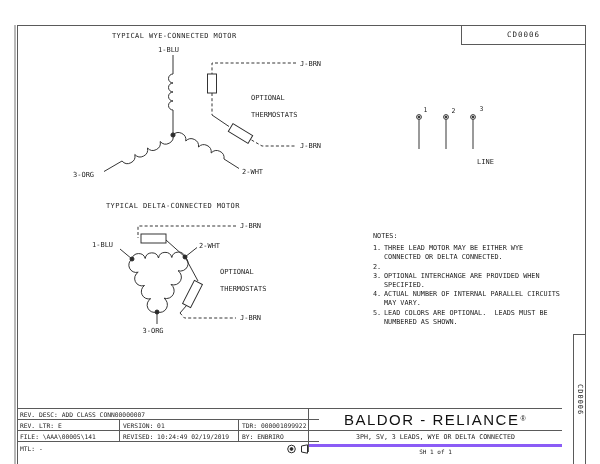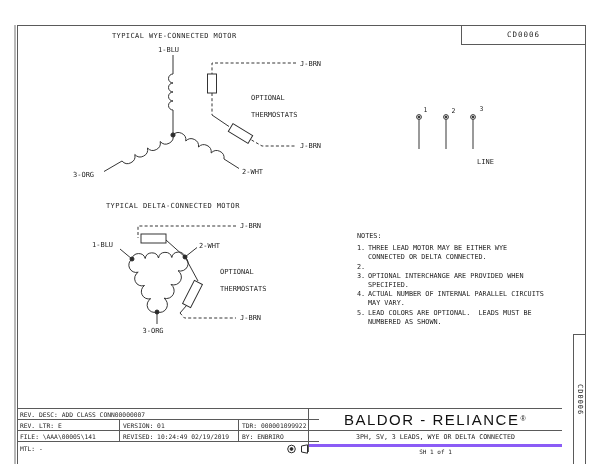--- a/index.html
+++ b/index.html
@@ -12,21 +12,21 @@
   .lbl{position:absolute;font-size:7px;line-height:8px;white-space:nowrap;color:#1e1e1e;}
   .ttl{letter-spacing:.4px;}
   .wrap{white-space:normal;line-height:17px;}
   #sheet-border{left:17px;top:13px;width:567px;height:439px;border:1.2px solid #5a5a5a;}
   #edge-shade{left:14px;top:13px;width:2px;height:440px;background:#b9b9b9;}
   #docnum-box{left:461px;top:13px;width:123px;height:19px;border-left:1px solid #5a5a5a;border-bottom:1px solid #5a5a5a;
     display:flex;align-items:center;justify-content:center;font-size:7.5px;letter-spacing:1px;}
   svg.schem{position:absolute;left:0;top:0;}
 
   
-  #notes{left:357px;top:220px;width:202px;font-size:6.8px;line-height:9.2px;}
+  #notes{left:373px;top:220px;width:202px;font-size:6.8px;line-height:9.2px;}
   #notes .hd{margin-bottom:3px;}
   .note{display:flex;}
   .note .n{width:11px;flex:0 0 11px;}
   .note .t{width:178px;white-space:pre-wrap;}
 
   
   .tb{position:absolute;font-size:6.3px;line-height:9px;}
   #tb-left{left:17px;top:408px;width:302px;height:44px;border-top:1px solid #5a5a5a;}
   .tb-row{position:relative;display:flex;border-bottom:1px solid #5a5a5a;height:10px;align-items:center;}
   .tb-row:last-child{border-bottom:none;height:13px;}

